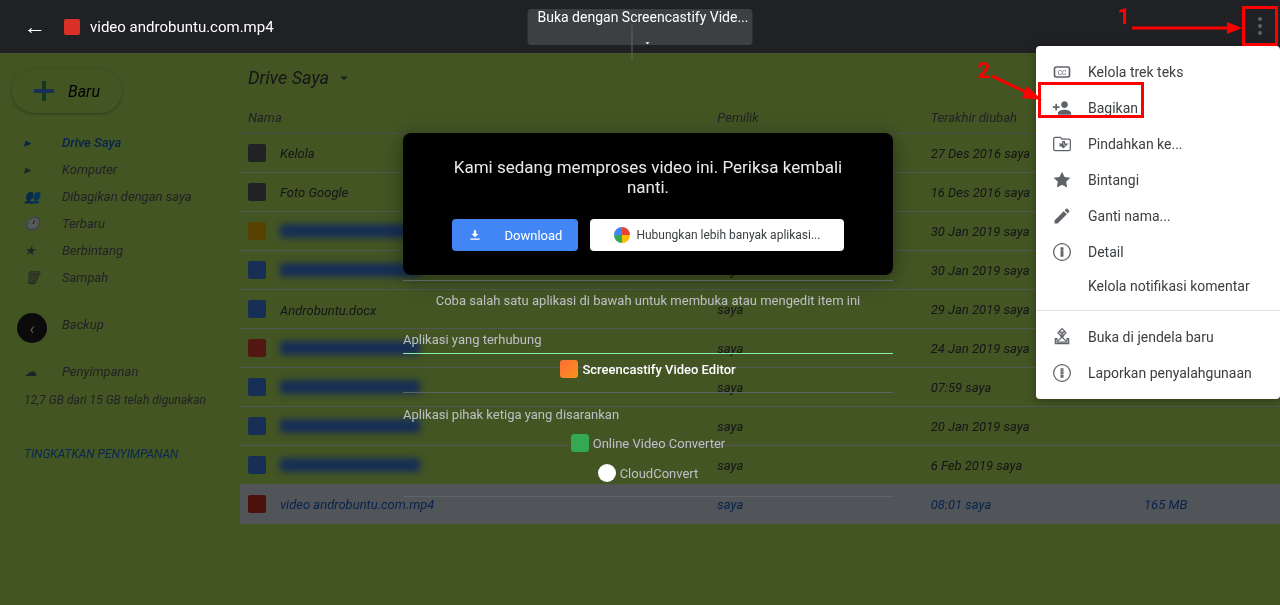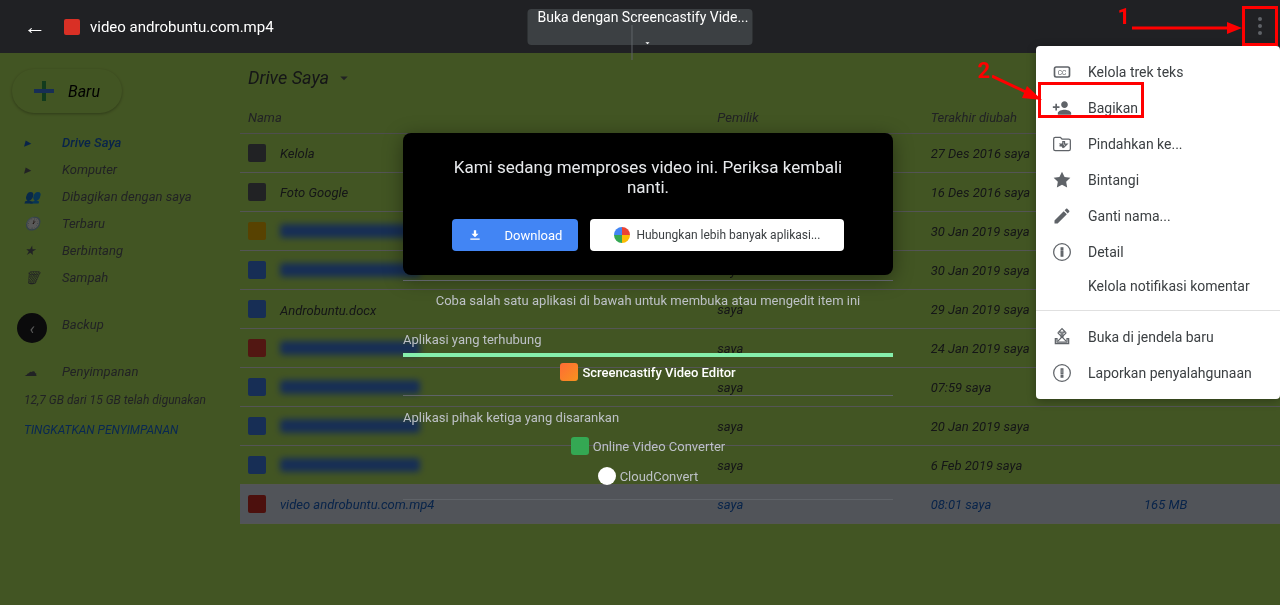--- a/index.html
+++ b/index.html
@@ -23,21 +23,21 @@
     
     .drive-bg { position: absolute; inset: 0; background: #bef264; z-index: 1; font-style: italic; }
     .drive-sidebar { position: absolute; left: 0; top: 53px; width: 240px; bottom: 0; padding: 8px 0; }
     .new-btn { display: flex; align-items: center; margin: 8px 12px 16px; padding: 10px 20px; border-radius: 24px; box-shadow: 0 1px 3px rgba(0,0,0,0.3); width: 110px; }
     .new-plus { width: 24px; height: 24px; margin-right: 12px; }
     .sidebar-item { display: flex; align-items: center; padding: 6px 24px; font-size: 13px; color: #5f6368; }
     .sidebar-item.active { color: #1967d2; font-weight: 500; }
     .sidebar-icon { width: 20px; margin-right: 18px; }
     .collapse-btn { position: absolute; left: 17px; top: 260px; width: 30px; height: 30px; background: #202124; border-radius: 50%; display: flex; align-items: center; justify-content: center; color: #fff; }
     .storage-block { padding: 8px 24px; font-size: 12px; color: #5f6368; }
-    .storage-upgrade { color: #1a73e8; font-size: 12px; margin-top: 0; }
+    .storage-upgrade { color: #1a73e8; font-size: 12px; margin-top: 24px; }
     
     .drive-main { position: absolute; left: 240px; top: 53px; right: 0; bottom: 0; }
     .breadcrumb { padding: 14px 8px; font-size: 18px; color: #3c4043; display: flex; align-items: center; }
     .breadcrumb svg { margin-left: 6px; }
     .list-header { display: flex; padding: 8px 8px; font-size: 13px; color: #5f6368; border-bottom: 1px solid #e0e0e0; }
     .col-name { flex: 2.2; }
     .col-owner { flex: 1; }
     .col-mod { flex: 1; }
     .col-size { flex: 0.6; }
     .file-row { display: flex; padding: 10px 8px; font-size: 13px; color: #3c4043; border-bottom: 1px solid #f1f3f4; align-items: center; }
@@ -55,21 +55,21 @@
     .dialog-title { color: #e8eaed; font-size: 17px; text-align: center; }
     .dialog-buttons { display: flex; justify-content: center; gap: 12px; margin-top: 22px; }
     .btn-download { background: #4285f4; color: #fff; border: none; border-radius: 4px; padding: 8px 16px; font-size: 13px; display: flex; align-items: center; gap: 23px; cursor: pointer; }
     .btn-download svg { width: 14px; height: 14px; fill: #fff; }
     .btn-connect { background: #fff; color: #3c4043; border: none; border-radius: 4px; padding: 8px 24px; font-size: 12px; display: flex; align-items: center; gap: 6px; cursor: pointer; }
     .btn-connect .g-icon { width: 16px; height: 16px; background: conic-gradient(#ea4335 0 90deg,#fbbc04 90deg 180deg,#34a853 180deg 270deg,#4285f4 270deg); border-radius: 50%; }
     
     
     .apps-section { position: absolute; left: 403px; top: 280px; width: 490px; z-index: 25; color: #bdc1c6; font-size: 13px; }
     .apps-hint { text-align: center; padding: 12px 0 18px; border-top: 1px solid #5f6368; margin-top: 0; }
-    .apps-label { font-size: 13px; padding: 6px 0; border-bottom: 4px solid #86efac; margin-bottom: 0; }
+    .apps-label { font-size: 13px; padding: 6px 0; border-bottom: 1px solid #86efac; margin-bottom: 0; }
     .app-row { display: flex; align-items: center; justify-content: center; padding: 6px 0; gap: 4px; }
     .app-row.bold span { color: #fff; font-weight: 500; }
     .app-icon { width: 18px; height: 18px; border-radius: 3px; }
     .divider { border-top: 1px solid #5f6368; margin: 8px 0; }
     
     
     .context-menu { position: absolute; right: 0; top: 46px; width: 244px; background: #fff; border-radius: 4px; box-shadow: 0 2px 10px rgba(0,0,0,0.3); z-index: 40; padding: 8px 0; }
     .menu-item { display: flex; align-items: center; padding: 8px 16px; font-size: 14px; color: #3c4043; cursor: pointer; }
     .menu-icon { width: 20px; height: 20px; margin-right: 16px; display: flex; align-items: center; justify-content: center; }
     .menu-icon svg { width: 20px; height: 20px; fill: #5f6368; }

